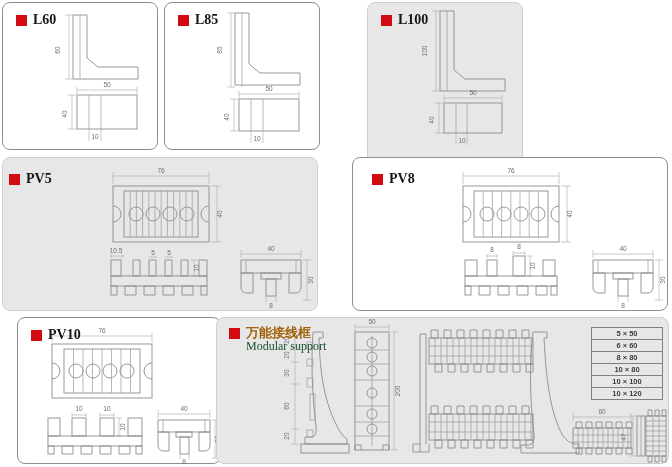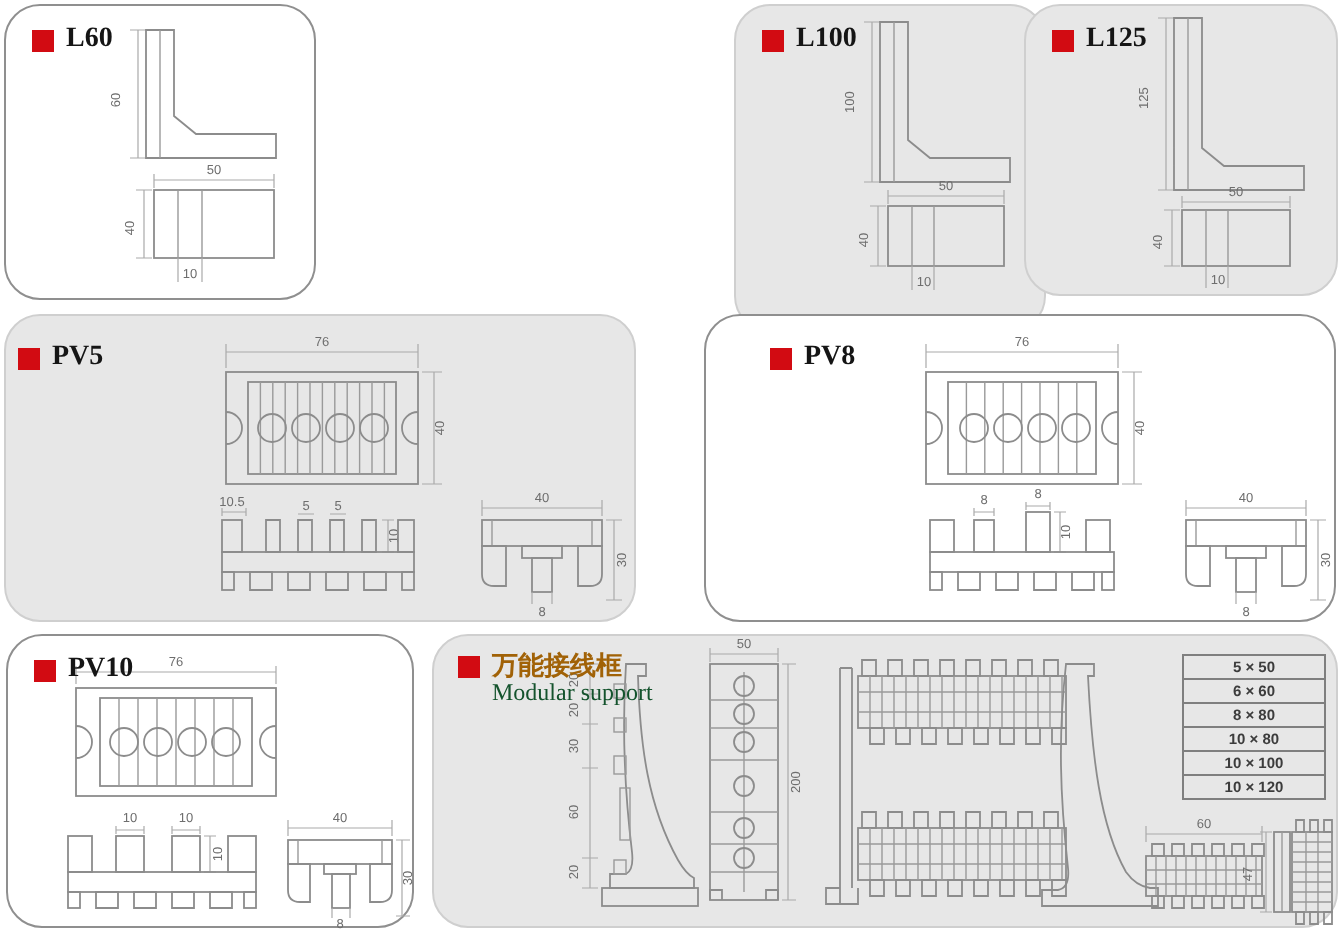--- a/index.html
+++ b/index.html
@@ -1,18 +1,18 @@
 <!DOCTYPE html>
 <html><head>
 <meta charset="utf-8">
 <style>
   html,body{margin:0;padding:0;background:#fff;}
   #page{position:relative;width:672px;height:467px;background:#fff;overflow:hidden;
         font-family:"Liberation Serif",serif;}
-  .panel{position:absolute;border-radius:18px;box-sizing:border-box;}
+  .panel{position:absolute;border-radius:8px;box-sizing:border-box;}
   .panel.white{background:#fff;border:1.2px solid #8f8f8f;}
   .panel.gray{background:#e7e7e7;border:1px solid #cfcfcf;}
   .hdr{position:absolute;top:10px;left:13px;display:flex;align-items:flex-start;gap:6px;z-index:2;}
   .sq{width:11px;height:11px;background:#d20b12;flex:0 0 auto;margin-top:2px;}
   .lbl{font-weight:bold;font-size:14px;color:#151515;line-height:14px;}
   .lbl-zh{font-weight:600;font-size:13px;color:#a16207;line-height:14px;}
   .lbl-en{font-size:12px;color:#14532d;line-height:13px;}
   .drw{position:absolute;left:0;top:0;}
   .ln{stroke:#8c8c8c;stroke-width:0.9;fill:none;}
   .lt{stroke:#9a9a9a;stroke-width:0.7;fill:none;}
@@ -43,20 +43,40 @@
       <text class="dim" x="104" y="84">50</text>
       <rect class="ln" x="74" y="92" width="60" height="34"></rect>
       <path class="lt" d="M86,92 v34 M98,92 v34"></path>
       <path class="dim" d="M73,92 h-8 M73,126 h-8 M69,92 v34"></path>
       <text class="dim" x="64" y="111" transform="rotate(-90 64 111)">40</text>
       <path class="dim" d="M86,126 v12 M98,126 v12"></path>
       <text class="dim" x="92" y="136">10</text>
     </svg>
   </div>
 
+  <div class="panel white" style="left:164px;top:2px;width:156px;height:148px;">
+    <div class="hdr">
+      <span class="sq"></span>
+      <span class="lbl">L85</span>
+    </div>
+    <svg class="drw" width="156" height="148" viewBox="0 0 156 148">
+      <path class="dim" d="M62,10 h8 M62,84 h8 M66,10 v74"></path>
+      <text class="dim" x="57" y="47" transform="rotate(-90 57 47)">85</text>
+      <path class="ln" d="M70,10 h14 v51 l11,9 h40 v12 h-65 z"></path>
+      <path class="lt" d="M77,10 v74"></path>
+      <path class="dim" d="M74,95 v-7 M134,95 v-7 M74,91 h60"></path>
+      <text class="dim" x="104" y="88">50</text>
+      <rect class="ln" x="74" y="96" width="60" height="32"></rect>
+      <path class="lt" d="M86,96 v32 M98,96 v32"></path>
+      <path class="dim" d="M73,96 h-8 M73,128 h-8 M69,96 v32"></path>
+      <text class="dim" x="64" y="114" transform="rotate(-90 64 114)">40</text>
+      <path class="dim" d="M86,128 v12 M98,128 v12"></path>
+      <text class="dim" x="92" y="138">10</text>
+    </svg>
+  </div>
 
   <div class="panel gray" style="left:352px;top:2px;width:156px;height:164px;margin-left:15px;">
     <div class="hdr">
       <span class="sq"></span>
       <span class="lbl">L100</span>
     </div>
     <svg class="drw" width="156" height="146" viewBox="0 0 156 146">
       <path class="dim" d="M64,8 h8 M64,88 h8 M68,8 v80"></path>
       <text class="dim" x="59" y="48" transform="rotate(-90 59 48)">100</text>
       <path class="ln" d="M72,8 h14 v59 l11,9 h40 v12 h-65 z"></path>
@@ -65,40 +85,20 @@
       <text class="dim" x="105" y="92">50</text>
       <rect class="ln" x="76" y="100" width="58" height="30"></rect>
       <path class="lt" d="M88,100 v30 M99,100 v30"></path>
       <path class="dim" d="M75,100 h-8 M75,130 h-8 M71,100 v30"></path>
       <text class="dim" x="66" y="117" transform="rotate(-90 66 117)">40</text>
       <path class="dim" d="M88,130 v12 M99,130 v12"></path>
       <text class="dim" x="94" y="140">10</text>
     </svg>
   </div>
 
-  <div class="panel gray" style="left:512px;top:2px;width:157px;height:146px;">
-    <div class="hdr">
-      <span class="sq"></span>
-      <span class="lbl">L125</span>
-    </div>
-    <svg class="drw" width="157" height="146" viewBox="0 0 157 146">
-      <path class="dim" d="M66,6 h8 M66,92 h8 M70,6 v86"></path>
-      <text class="dim" x="61" y="46" transform="rotate(-90 61 46)">125</text>
-      <path class="ln" d="M74,6 h14 v65 l11,9 h40 v12 h-65 z"></path>
-      <path class="lt" d="M81,6 v86"></path>
-      <path class="dim" d="M78,101 v-6 M132,101 v-6 M78,98 h54"></path>
-      <text class="dim" x="105" y="95">50</text>
-      <rect class="ln" x="78" y="102" width="54" height="28"></rect>
-      <path class="lt" d="M90,102 v28 M101,102 v28"></path>
-      <path class="dim" d="M77,102 h-8 M77,130 h-8 M73,102 v28"></path>
-      <text class="dim" x="68" y="118" transform="rotate(-90 68 118)">40</text>
-      <path class="dim" d="M90,130 v11 M101,130 v11"></path>
-      <text class="dim" x="96" y="139">10</text>
-    </svg>
-  </div>
 
   <div class="panel gray" style="left:2px;top:157px;width:316px;height:154px;">
     <div class="hdr" style="top:14px;left:6px;justify-content:flex-end;">
       <span class="sq"></span>
       <span class="lbl">PV5</span>
     </div>
     <svg class="drw" width="316" height="154" viewBox="0 0 316 154">
       <path class="dim" d="M110,26 v-12 M206,26 v-12 M110,18 h96"></path>
       <text class="dim" x="158" y="15">76</text>
       <path class="dim" d="M208,28 h10 M208,84 h10 M214,28 v56"></path>
@@ -135,21 +135,21 @@
       <path class="lt" d="M243,102 v13 M293,102 v13"></path>
       <path class="ln" d="M238,115 v14 q0,6 6,6 h6 v-20 z M298,115 v14 q0,6 -6,6 h-6 v-20 z"></path>
       <rect class="ln" x="258" y="115" width="20" height="6"></rect>
       <rect class="ln" x="263" y="121" width="10" height="17"></rect>
       <path class="dim" d="M263,138 v6 M273,138 v6"></path>
       <text class="dim" x="268" y="150">8</text>
     </svg>
   </div>
 
   <div class="panel white" style="left:352px;top:157px;width:316px;height:154px;">
-    <div class="hdr" style="top:14px;left:16px;padding-left:16px;">
+    <div class="hdr" style="top:14px;left:3px;padding-left:16px;">
       <span class="sq"></span>
       <span class="lbl">PV8</span>
     </div>
     <svg class="drw" width="316" height="154" viewBox="0 0 316 154">
       <path class="dim" d="M110,26 v-12 M206,26 v-12 M110,18 h96"></path>
       <text class="dim" x="158" y="15">76</text>
       <path class="dim" d="M208,28 h10 M208,84 h10 M214,28 v56"></path>
       <text class="dim" x="219" y="56" transform="rotate(-90 219 56)">40</text>
       <rect class="ln" x="110" y="28" width="96" height="56"></rect>
       <rect class="ln" x="121" y="33" width="74" height="46"></rect>
@@ -182,21 +182,21 @@
       <rect class="ln" x="240" y="102" width="60" height="13"></rect>
       <path class="lt" d="M245,102 v13 M295,102 v13"></path>
       <path class="ln" d="M240,115 v14 q0,6 6,6 h6 v-20 z M300,115 v14 q0,6 -6,6 h-6 v-20 z"></path>
       <rect class="ln" x="260" y="115" width="20" height="6"></rect>
       <rect class="ln" x="265" y="121" width="10" height="17"></rect>
       <path class="dim" d="M265,138 v6 M275,138 v6"></path>
       <text class="dim" x="270" y="150">8</text>
     </svg>
   </div>
 
-  <div class="panel white" style="left:3px;top:317px;width:204px;height:147px;">
+  <div class="panel white" style="left:17px;top:317px;width:204px;height:147px;">
     <div class="hdr">
       <span class="sq"></span>
       <span class="lbl">PV10</span>
     </div>
     <svg class="drw" width="204" height="147" viewBox="0 0 204 147">
       <path class="dim" d="M34,24 v-9 M134,24 v-9 M34,18 h100"></path>
       <text class="dim" x="84" y="15">76</text>
       <rect class="ln" x="34" y="26" width="100" height="54"></rect>
       <rect class="ln" x="46" y="31" width="76" height="44"></rect>
       <path class="lt" d="M55.5,31v44M65.0,31v44M74.5,31v44M84.0,31v44M93.5,31v44M103.0,31v44M112.5,31v44"></path>

